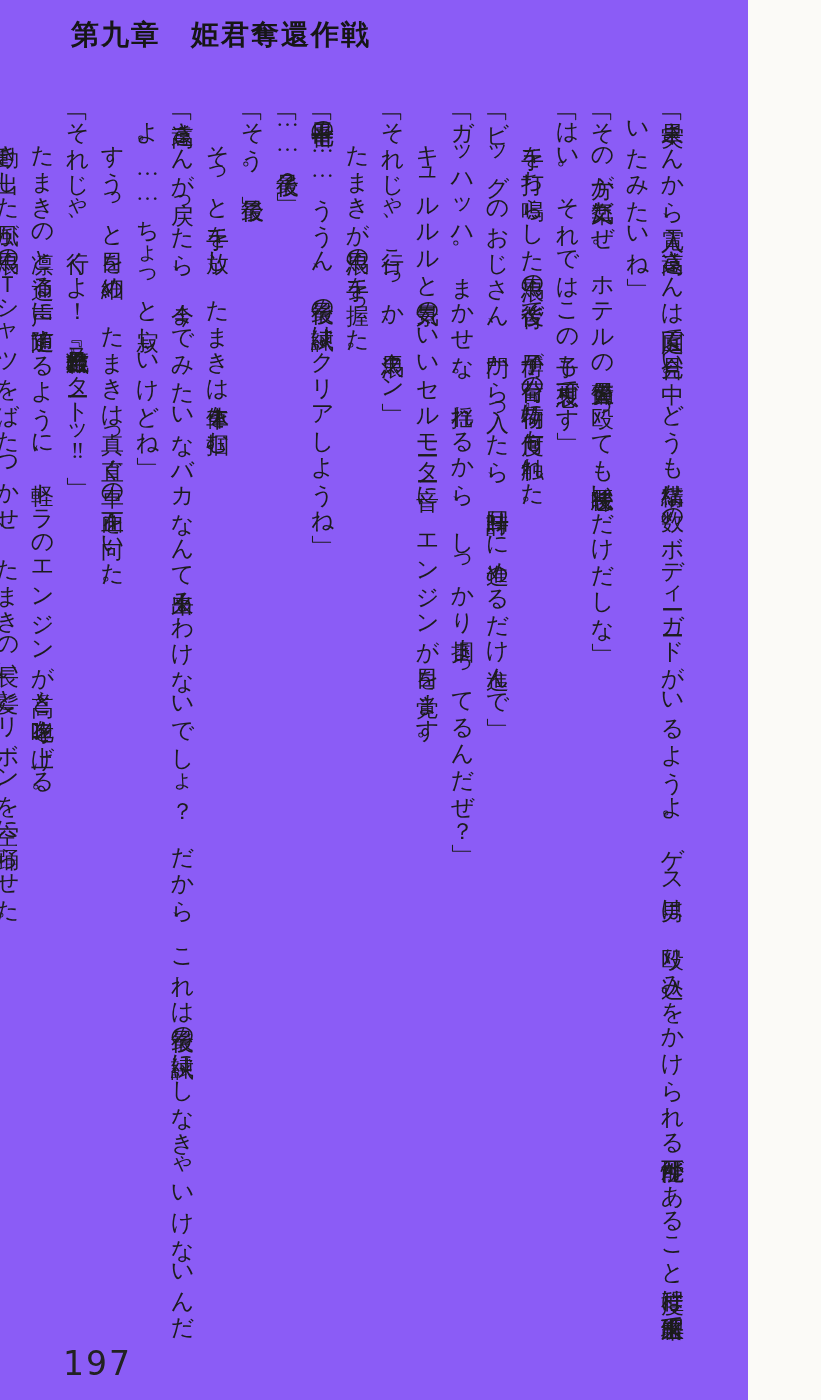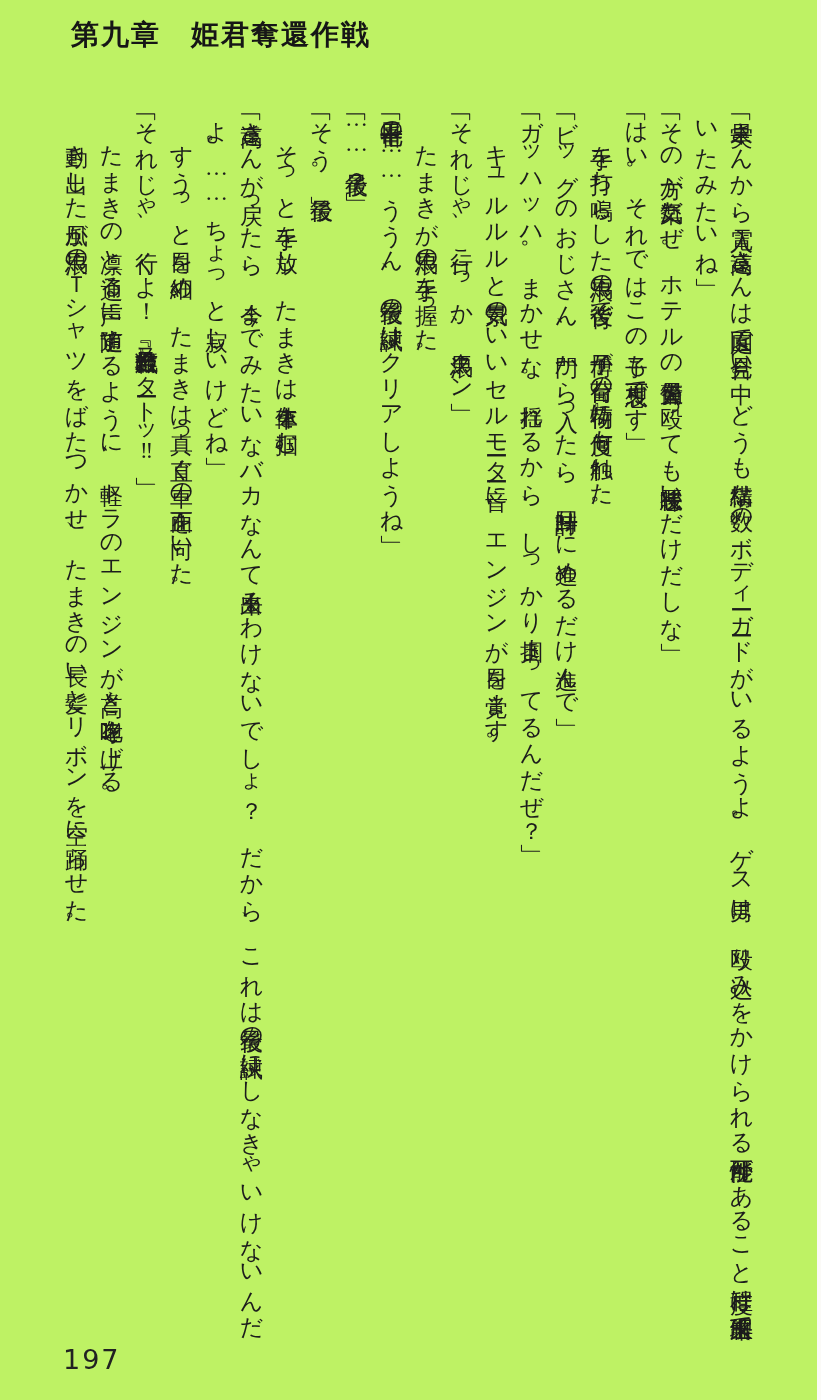--- a/index.html
+++ b/index.html
@@ -5,23 +5,23 @@
   html, body {
     margin: 0;
     padding: 0;
     width: 821px;
     height: 1400px;
     background: #fbfaf7;
     overflow: hidden;
   }
   .book-page {
     position: relative;
-    width: 817px;
+    width: 748px;
     height: 1400px;
-    background: #bef264;
+    background: #8b5cf6;
     color: #1c1c1c;
     font-family: "Liberation Serif", "DejaVu Serif", serif;
   }
   .chapter-heading {
     position: absolute;
     left: 71px;
     top: 16px;
     margin: 0;
     font-size: 28px;
     font-weight: 600;
@@ -43,21 +43,21 @@
   }
   .para {
     margin: 0;
     padding: 0;
   }
   .page-number {
     position: absolute;
     left: 63px;
     top: 1344px;
     font-family: "DejaVu Sans", "Liberation Sans", sans-serif;
-    font-size: 27px;
+    font-size: 33px;
     letter-spacing: 2px;
     color: #222222;
     text-align: right;
   }
 </style>
 </head>
 <body>
 
 <div class="book-page">
 

